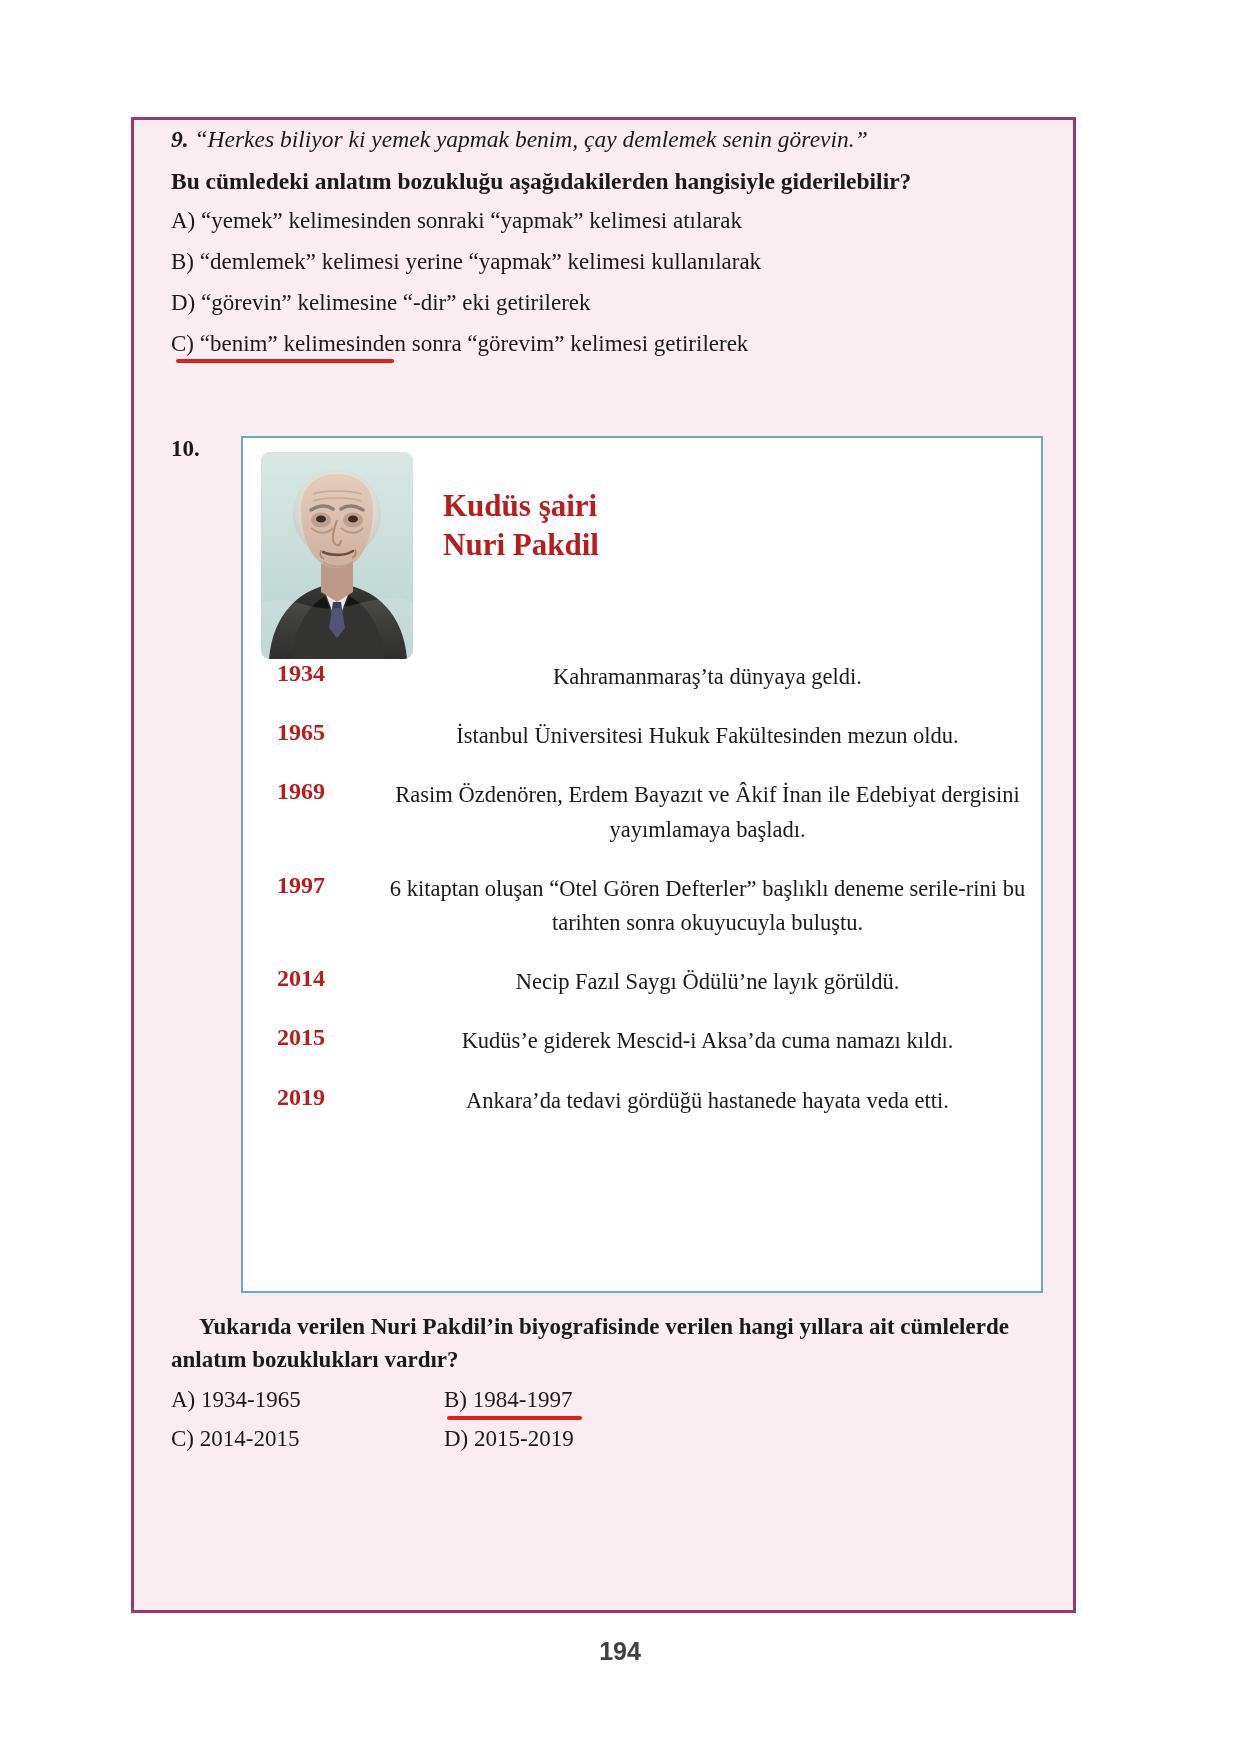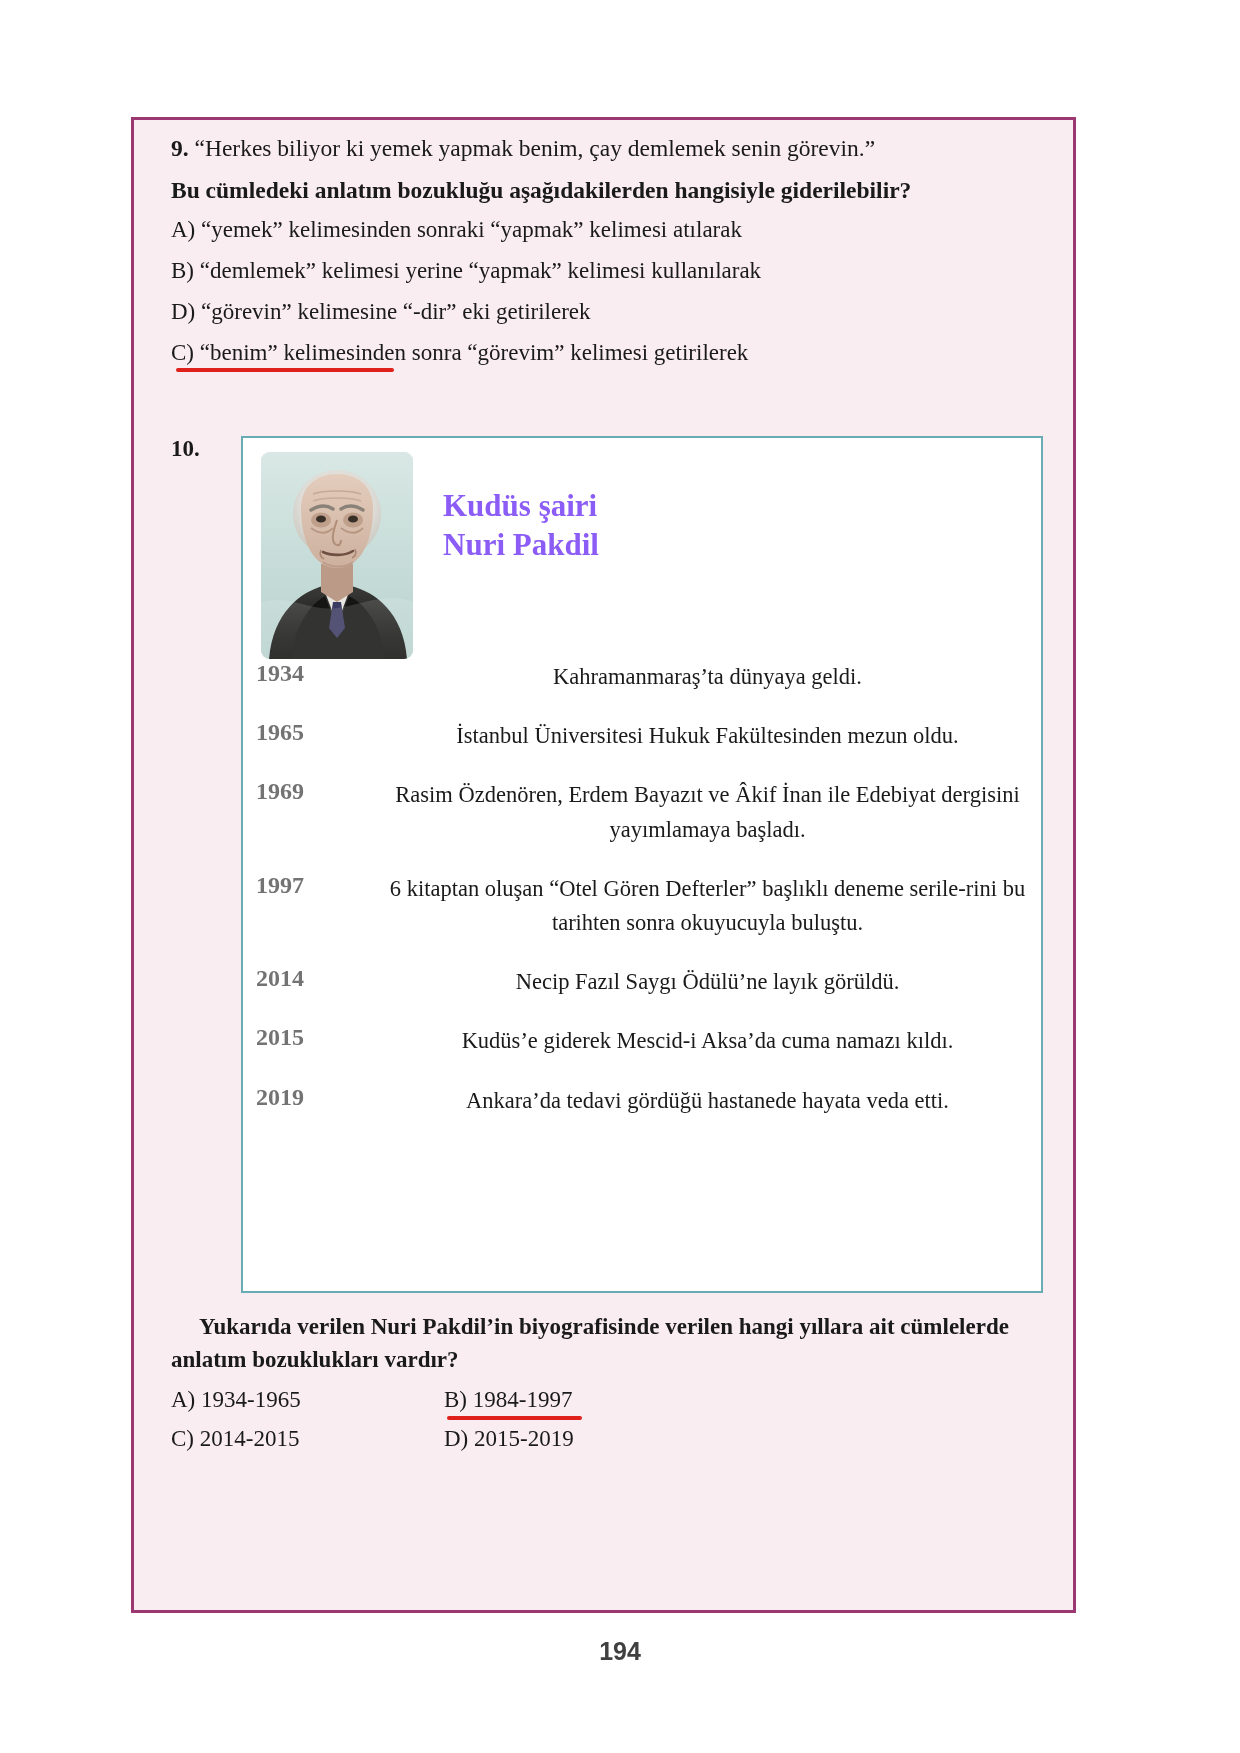--- a/index.html
+++ b/index.html
@@ -31,22 +31,23 @@
   
   .q9 {
     position: absolute;
     left: 37px;
     top: 0px;
     width: 860px;
   }
   .q-stem {
     font-size: 23.5px;
     line-height: 1.0;
-    margin-top: 17px;
+    margin-top: 8px;
     white-space: nowrap;
+    font-style: italic;
   }
   .q-num {
     font-weight: bold;
   }
   .q-prompt {
     font-size: 23.5px;
     font-weight: bold;
     margin-top: 18px;
     line-height: 1.0;
     white-space: nowrap;
@@ -118,43 +119,43 @@
     background: #cfdfdc;
   }
   .portrait svg { display: block; }
   .infobox-title {
     position: absolute;
     left: 200px;
     top: 48px;
     font-size: 31px;
     font-weight: bold;
     line-height: 1.27;
-    color: #8b5cf6;
+    color: #b91c1c;
   }
 
   
   .timeline {
     position: absolute;
     left: 0;
     top: 222px;
     width: 100%;
   }
   .tl-row {
     position: relative;
     display: flex;
     margin-bottom: 25px;
   }
   .tl-year {
     width: 145px;
     flex: 0 0 145px;
-    padding-left: 13px;
+    padding-left: 34px;
     box-sizing: border-box;
     font-size: 24px;
     font-weight: bold;
-    color: #737373;
+    color: #b91c1c;
     line-height: 1.15;
   }
   .tl-text {
     flex: 1;
     font-size: 22.5px;
     line-height: 1.52;
     color: #1a1a1a;
     padding-right: 14px;
     text-align: center;
   }

